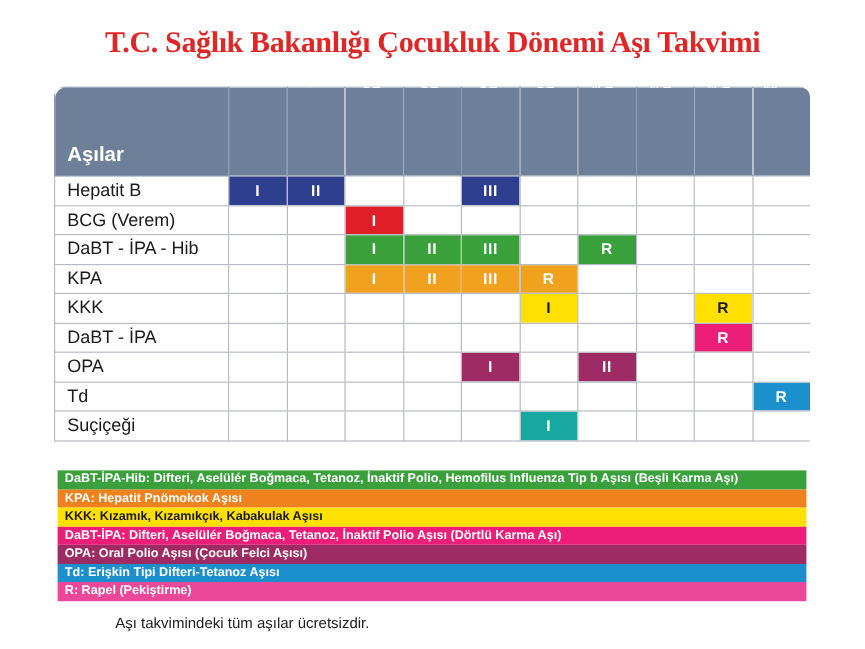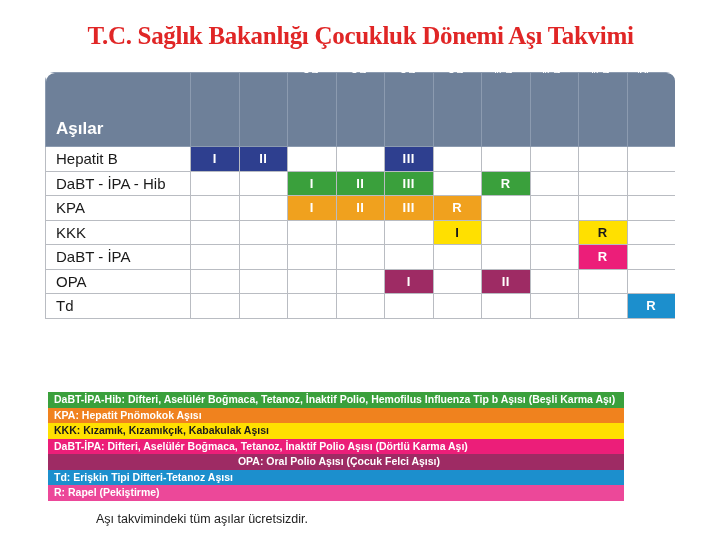--- a/index.html
+++ b/index.html
@@ -127,21 +127,21 @@
     font-size: 13px;
     font-weight: bold;
     letter-spacing: 0.5px;
   }
 
   
   #legend {
     position: absolute;
     left: 48px;
     top: 392px;
-    width: 576px;
+    width: 624px;
   }
   .legend-row {
     height: 15.5px;
     line-height: 15.5px;
     font-size: 10.5px;
     font-weight: bold;
     padding-left: 6px;
     box-sizing: border-box;
     white-space: nowrap;
     overflow: hidden;
@@ -224,20 +224,35 @@
           <td class="slot">
             <div class="chip" style="background: rgb(46, 63, 143); color: rgb(255, 255, 255);">III</div>
           </td>
           <td class="slot"></td>
           <td class="slot"></td>
           <td class="slot"></td>
           <td class="slot"></td>
           <td class="slot"></td>
         </tr>
         <tr>
+          <td class="vaccine-name">BCG (Verem)</td>
+          <td class="slot"></td>
+          <td class="slot"></td>
+          <td class="slot">
+            <div class="chip" style="background: rgb(224, 30, 40); color: rgb(255, 255, 255);">I</div>
+          </td>
+          <td class="slot"></td>
+          <td class="slot"></td>
+          <td class="slot"></td>
+          <td class="slot"></td>
+          <td class="slot"></td>
+          <td class="slot"></td>
+          <td class="slot"></td>
+        </tr>
+        <tr>
           <td class="vaccine-name">DaBT - İPA - Hib</td>
           <td class="slot"></td>
           <td class="slot"></td>
           <td class="slot">
             <div class="chip" style="background: rgb(58, 160, 60); color: rgb(255, 255, 255);">I</div>
           </td>
           <td class="slot">
             <div class="chip" style="background: rgb(58, 160, 60); color: rgb(255, 255, 255);">II</div>
           </td>
           <td class="slot">
@@ -328,28 +343,43 @@
           <td class="slot"></td>
           <td class="slot"></td>
           <td class="slot"></td>
           <td class="slot"></td>
           <td class="slot"></td>
           <td class="slot"></td>
           <td class="slot"></td>
           <td class="slot">
             <div class="chip" style="background: rgb(28, 143, 205); color: rgb(255, 255, 255);">R</div>
           </td>
+        </tr>
+        <tr>
+          <td class="vaccine-name">Suçiçeği</td>
+          <td class="slot"></td>
+          <td class="slot"></td>
+          <td class="slot"></td>
+          <td class="slot"></td>
+          <td class="slot"></td>
+          <td class="slot">
+            <div class="chip" style="background: rgb(23, 168, 160); color: rgb(255, 255, 255);">I</div>
+          </td>
+          <td class="slot"></td>
+          <td class="slot"></td>
+          <td class="slot"></td>
+          <td class="slot"></td>
         </tr>
       </tbody>
   </table>
 </div>
 
 <div id="legend">
     <div class="legend-row" style="background: rgb(58, 160, 60); color: rgb(255, 255, 255);">DaBT-İPA-Hib: Difteri, Aselülér Boğmaca, Tetanoz, İnaktif Polio, Hemofilus Influenza Tip b Aşısı (Beşli Karma Aşı)</div>
     <div class="legend-row" style="background: rgb(240, 130, 30); color: rgb(255, 255, 255);">KPA: Hepatit Pnömokok Aşısı</div>
     <div class="legend-row" style="background: rgb(255, 224, 0); color: rgb(26, 26, 26);">KKK: Kızamık, Kızamıkçık, Kabakulak Aşısı</div>
     <div class="legend-row" style="background: rgb(236, 30, 121); color: rgb(255, 255, 255);">DaBT-İPA: Difteri, Aselülér Boğmaca, Tetanoz, İnaktif Polio Aşısı (Dörtlü Karma Aşı)</div>
-    <div class="legend-row" style="background: rgb(158, 43, 100); color: rgb(255, 255, 255); text-align: center;">OPA: Oral Polio Aşısı (Çocuk Felci Aşısı)</div>
+    <div class="legend-row" style="background: rgb(158, 43, 100); color: rgb(255, 255, 255);">OPA: Oral Polio Aşısı (Çocuk Felci Aşısı)</div>
     <div class="legend-row" style="background: rgb(28, 143, 205); color: rgb(255, 255, 255);">Td: Erişkin Tipi Difteri-Tetanoz Aşısı</div>
     <div class="legend-row" style="background: #ec4899; color: rgb(255, 255, 255);">R: Rapel (Pekiştirme)</div>
   </div>
 
 <div id="footer-note">Aşı takvimindeki tüm aşılar ücretsizdir.</div>
 
 </body></html>

